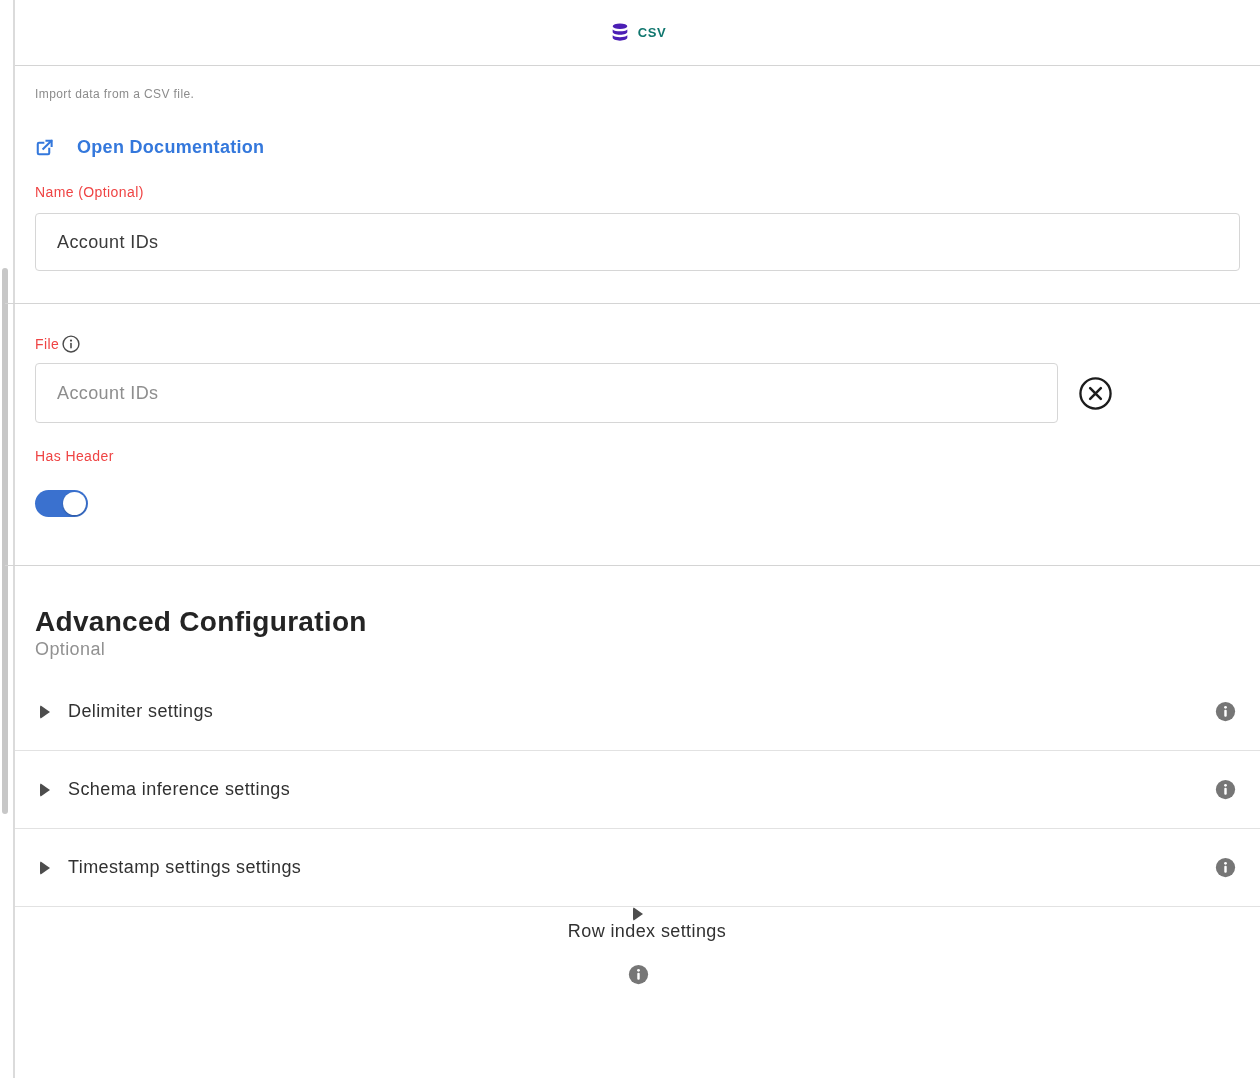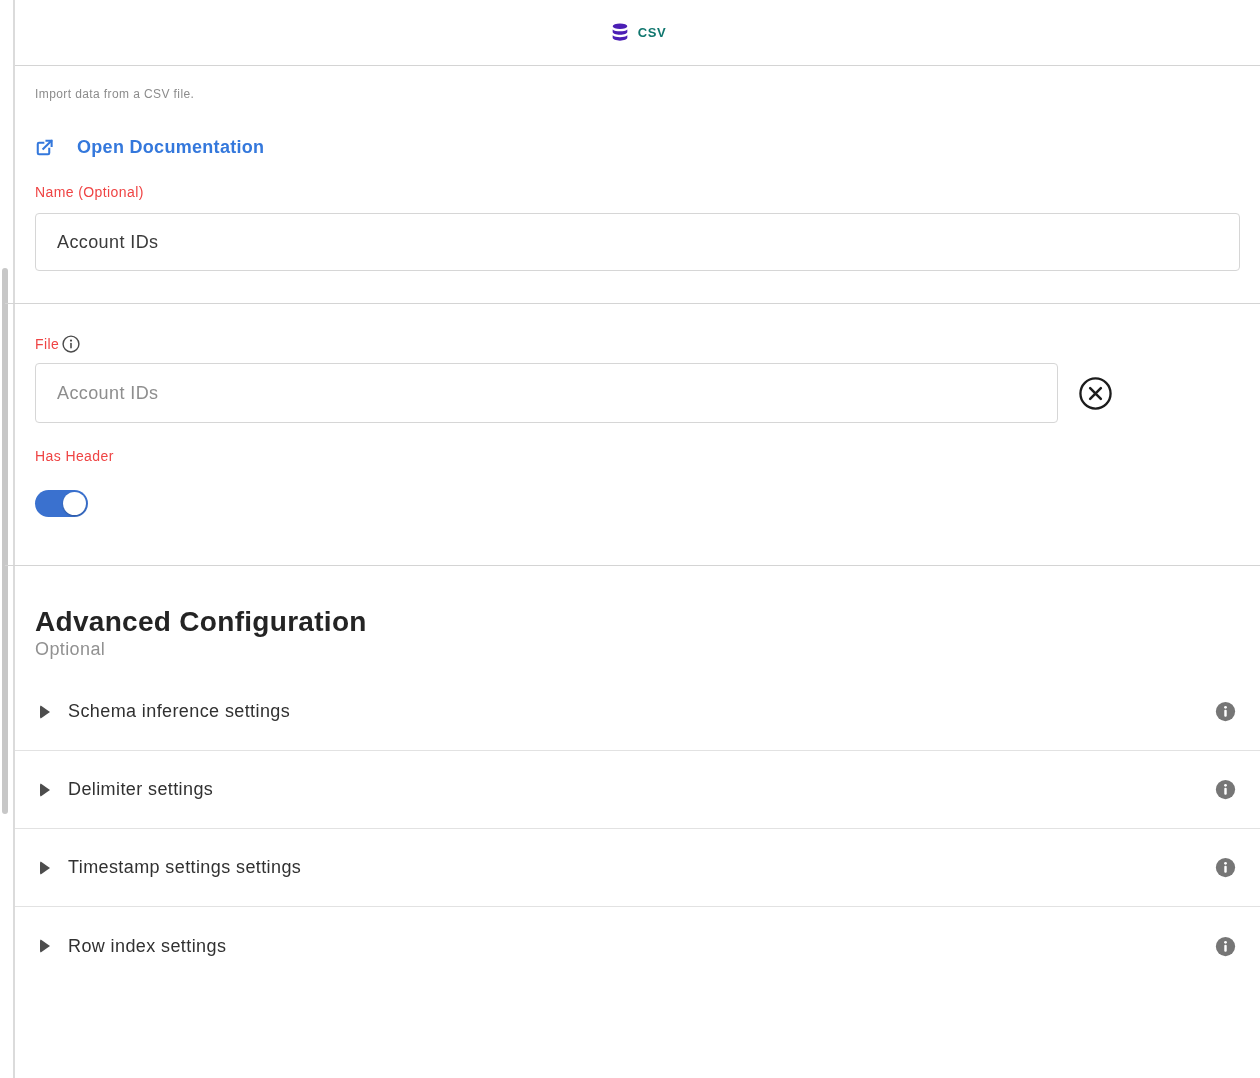--- a/index.html
+++ b/index.html
@@ -53,21 +53,21 @@
                   border-radius: 50%; background: #fff; box-shadow: 0 1px 2px rgba(0,0,0,.25); }
 
   
   .adv-title { position: absolute; left: 35px; top: 606px; font-size: 28px; font-weight: 700;
                color: #242424; letter-spacing: .3px; }
   .adv-sub { position: absolute; left: 35px; top: 639px; font-size: 18px; color: #919191;
              letter-spacing: .4px; }
   .adv-rows { position: absolute; left: 15px; right: 0; top: 673px; }
   .adv-row { height: 78px; display: flex; align-items: center; padding-left: 25px;
              padding-right: 24px; border-bottom: 1px solid #e2e2e2; cursor: pointer; }
-  .adv-row:last-child { border-bottom: none; }
+  .adv-row:last-child { border-bottom: none; flex-direction: column; }
   .tri { width: 0; height: 0; border-top: 7px solid transparent; border-bottom: 7px solid transparent;
          border-left: 10px solid #4d4d4d; border-radius: 2px; flex: 0 0 auto; }
   .adv-label { margin-left: 18px; font-size: 18px; color: #313131; letter-spacing: .4px; }
   .spacer { flex: 1; }
   .info-filled { width: 21px; height: 21px; flex: 0 0 auto; }
 
   svg { display: block; }
 </style>
 </head>
 <body>
@@ -128,34 +128,34 @@
 </div>
 
 <div class="divider wide d2"></div>
 
 <div class="adv-title">Advanced Configuration</div>
 <div class="adv-sub">Optional</div>
 
 <div class="adv-rows">
   <div class="adv-row">
     <span class="tri"></span>
-    <span class="adv-label">Schema inference settings</span>
+    <span class="adv-label">Delimiter settings</span>
     <span class="spacer"></span>
     <span class="info-filled">
       <svg width="21" height="21" viewBox="0 0 24 24">
         <circle cx="12" cy="12" r="11" fill="#767676"></circle>
         <circle cx="12" cy="7.2" r="1.6" fill="#ffffff"></circle>
         <rect x="10.6" y="10" width="2.8" height="8" rx="1.2" fill="#ffffff"></rect>
       </svg>
     </span>
   </div>
 
   <div class="adv-row">
     <span class="tri"></span>
-    <span class="adv-label">Delimiter settings</span>
+    <span class="adv-label">Schema inference settings</span>
     <span class="spacer"></span>
     <span class="info-filled">
       <svg width="21" height="21" viewBox="0 0 24 24">
         <circle cx="12" cy="12" r="11" fill="#767676"></circle>
         <circle cx="12" cy="7.2" r="1.6" fill="#ffffff"></circle>
         <rect x="10.6" y="10" width="2.8" height="8" rx="1.2" fill="#ffffff"></rect>
       </svg>
     </span>
   </div>
 

